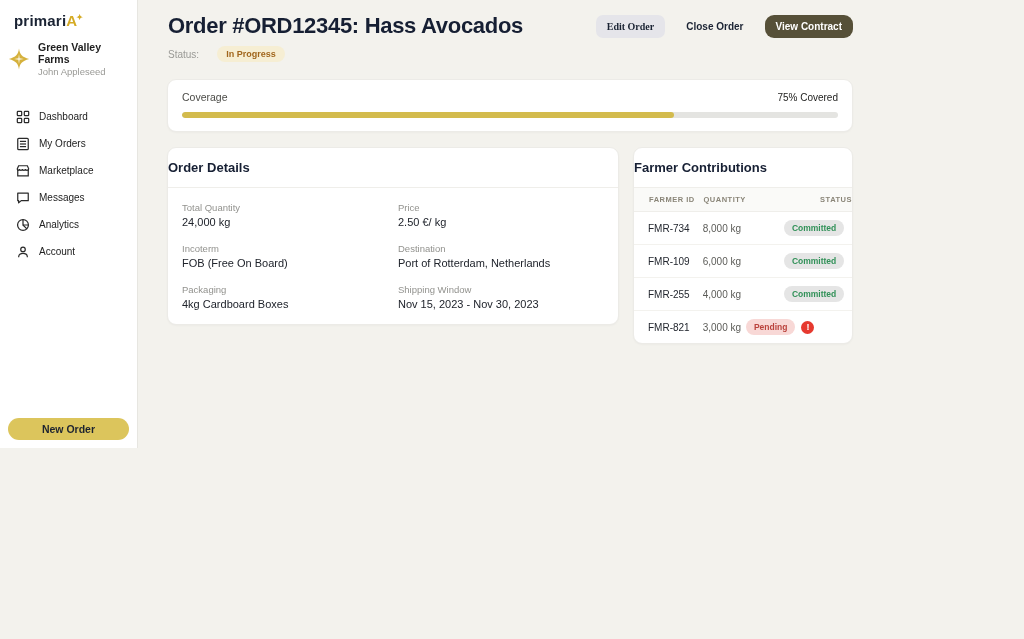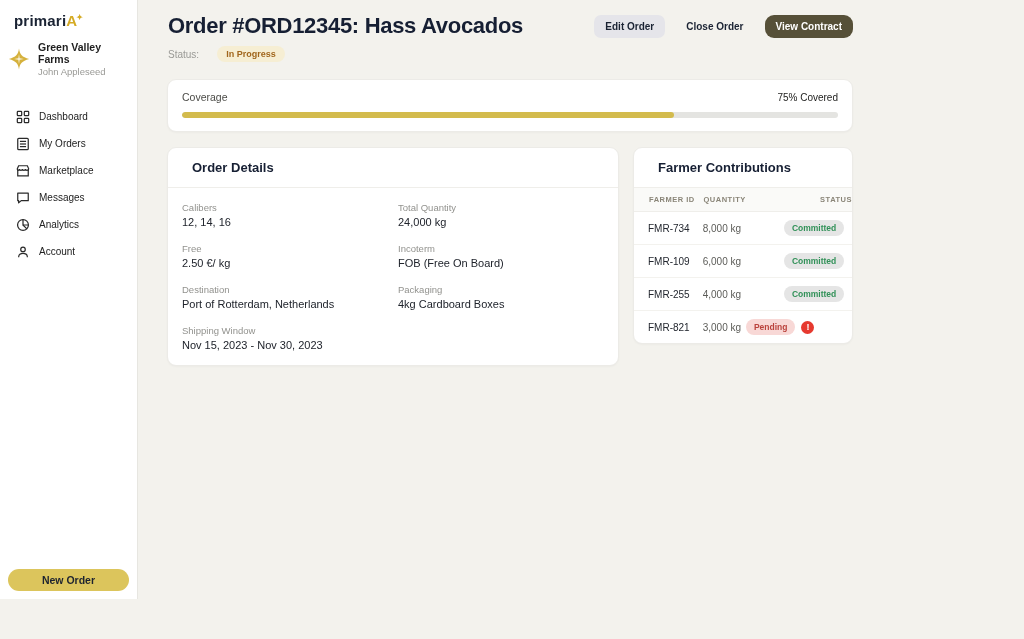--- a/index.html
+++ b/index.html
@@ -6,21 +6,21 @@
   html, body { width: 1024px; height: 639px; overflow: hidden; }
   body {
     font-family: "Liberation Sans", sans-serif;
     background: #f3f2ed;
     display: flex;
     color: #1a2333;
   }
 
   
   .sidebar {
-    width: 138px; height: 599px; background: #ffffff;
+    width: 138px; height: 448px; background: #ffffff;
     border-right: 1px solid #e7e6e1;
     display: flex; flex-direction: column;
     flex-shrink: 0;
   }
   .logo { padding: 12px 14px 4px 14px; font-size: 15px; font-weight: 600; letter-spacing: 0.2px; color: #1a2333; position: relative; }
   .logo .accent { color: #d5ab25; font-weight: 700; }
   .logo .sparkle { color: #d5ab25; font-size: 8px; position: relative; top: -6px; left: -1px; }
   .user-block { display: flex; align-items: center; gap: 6px; padding: 8px 6px 10px 6px; }
   .user-star { width: 26px; height: 26px; flex-shrink: 0; }
   .user-names { display: flex; flex-direction: column; gap: 1px; }
@@ -46,38 +46,38 @@
   .header-row { display: flex; justify-content: space-between; align-items: flex-start; padding-left: 1px; }
   .page-title { font-size: 22px; font-weight: 800; letter-spacing: -0.3px; color: #161f33; }
   .status-row { margin-top: 7px; display: flex; align-items: center; gap: 18px; }
   .status-label { font-size: 10px; color: #9a9a96; }
   .badge-inprogress {
     background: #f6eed3; color: #a1661c; font-size: 9px; font-weight: 700;
     padding: 3px 9px; border-radius: 9px;
   }
   .header-actions { display: flex; align-items: center; gap: 10px; margin-top: 2px; }
   .btn { font-family: "Liberation Sans", sans-serif; font-size: 10px; font-weight: 700; border: none; cursor: pointer; border-radius: 7px; padding: 6px 11px; }
-  .btn-edit { background: #e5e5ea; color: #1a2333; }
+  .btn-edit { background: #e5e5ea; color: #1a2333; font-family: Liberation Serif, serif; }
   .btn-ghost { background: transparent; color: #1a2333; }
   .btn-dark { background: #565038; color: #ffffff; border-radius: 9px; }
 
   .card {
     background: #ffffff; border: 1px solid #ecebe7; border-radius: 9px;
     box-shadow: 0 1px 2px rgba(0,0,0,0.03);
   }
 
   .coverage-card { margin-top: 17px; padding: 11px 14px 13px 14px; }
   .coverage-top { display: flex; justify-content: space-between; align-items: center; margin-bottom: 9px; }
   .coverage-label { font-size: 10.5px; color: #4c4c48; }
   .coverage-value { font-size: 10px; font-weight: 400; color: #1d1d1b; }
   .progress-track { height: 6px; border-radius: 3px; background: #e4e4e1; overflow: hidden; }
   .progress-fill { height: 100%; border-radius: 3px; background: #d3bb4d; }
 
   .cards-row { display: flex; gap: 14px; margin-top: 15px; align-items: flex-start; }
-  .card-header { padding: 12px 24px; border-bottom: 1px solid #efeeea; }
+  .card-header { padding: 12px 0; border-bottom: 1px solid #efeeea; }
   .card-title { font-size: 13px; font-weight: 800; color: #161f33; }
 
   .order-card { width: 452px; }
   .od-body { padding: 14px; display: grid; grid-template-columns: 1fr 1fr; gap: 15px 10px; }
   .field-label { font-size: 9.5px; color: #92928e; margin-bottom: 3px; }
   .field-value { font-size: 11px; color: #20242c; }
 
   .farmer-card { width: 220px; }
   .ftable { width: 100%; border-collapse: collapse; }
   .ftable thead tr { background: #fafaf8; border-bottom: 1px solid #efeeea; }
@@ -202,29 +202,25 @@
     </section>
 
     <div class="cards-row">
 
       <section class="card order-card">
         <div class="card-header">
           <h2 class="card-title">Order Details</h2>
         </div>
         <div class="od-body">
           <div class="field">
-            <div class="field-label">Calibers</div>
-            <div class="field-value">12, 14, 16</div>
-          </div>
-          <div class="field">
             <div class="field-label">Total Quantity</div>
             <div class="field-value">24,000 kg</div>
           </div>
           <div class="field">
-            <div class="field-label">Free</div>
+            <div class="field-label">Price</div>
             <div class="field-value">2.50 €/ kg</div>
           </div>
           <div class="field">
             <div class="field-label">Incoterm</div>
             <div class="field-value">FOB (Free On Board)</div>
           </div>
           <div class="field">
             <div class="field-label">Destination</div>
             <div class="field-value">Port of Rotterdam, Netherlands</div>
           </div>

